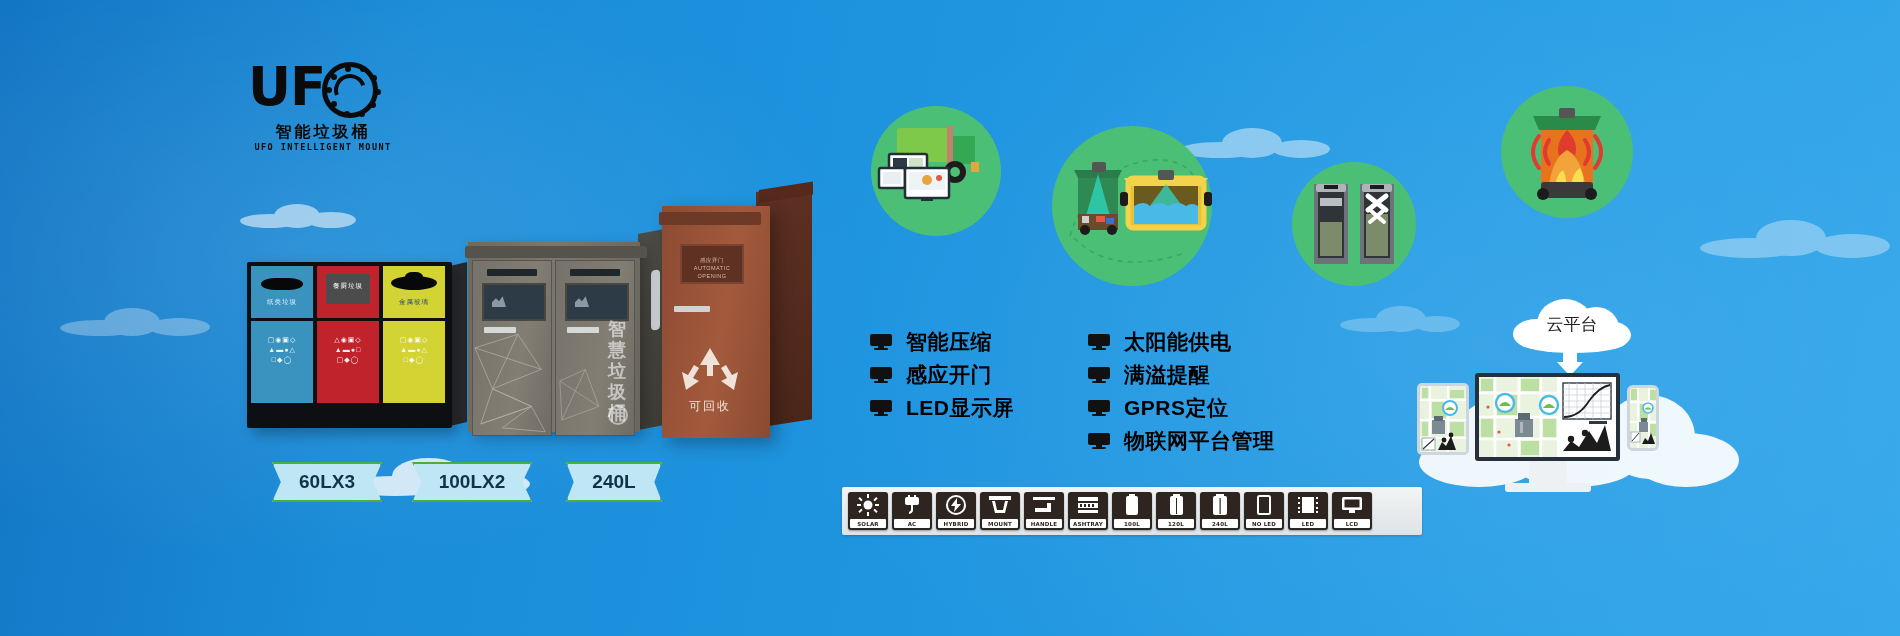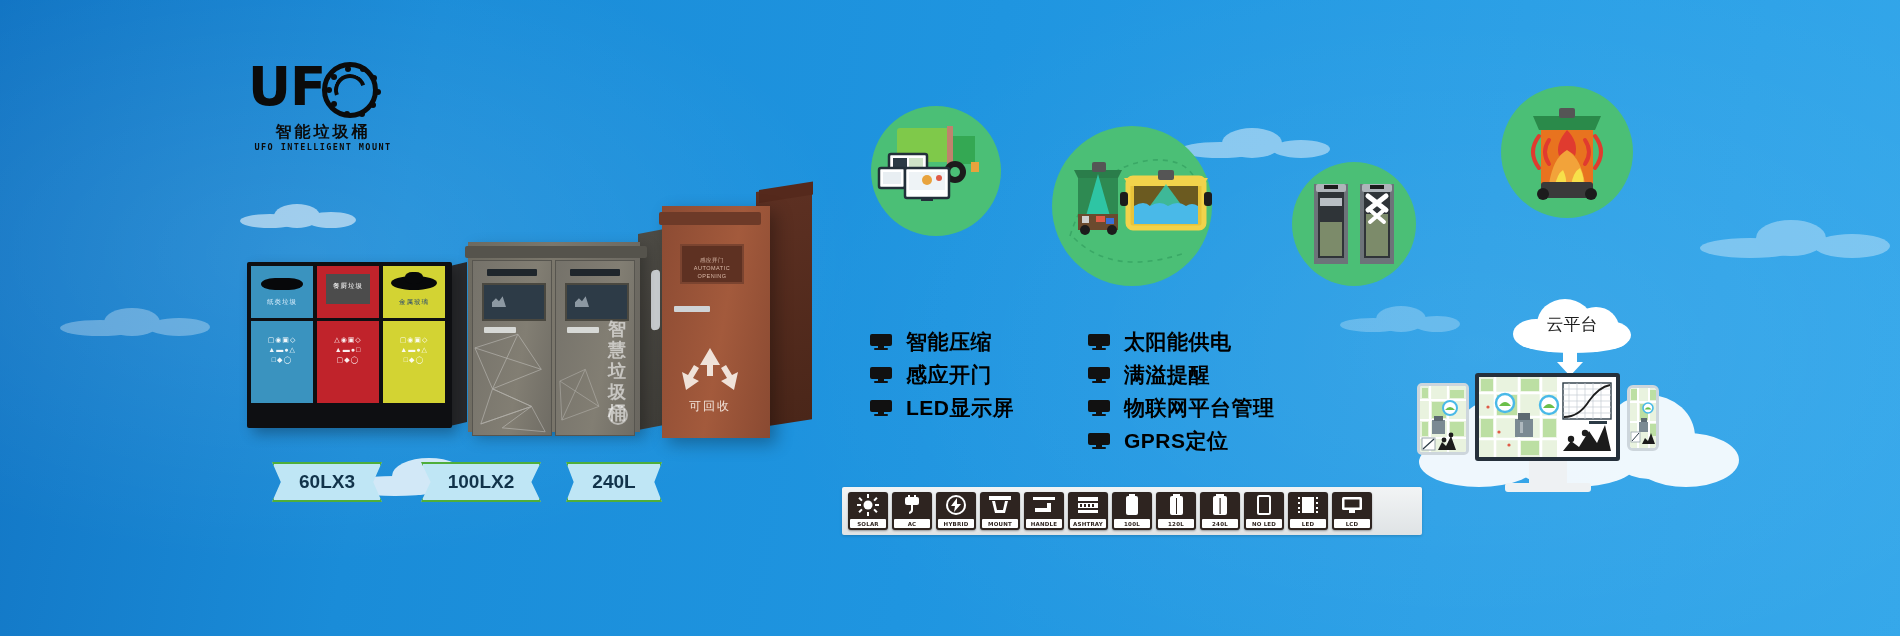--- a/index.html
+++ b/index.html
@@ -262,21 +262,21 @@
         <svg class="polys" viewBox="0 0 80 108" style="opacity:.3;">
           <g stroke="#ffffff" stroke-width="0.8" fill="none">
             <path d="M4 52 L30 40 L44 78 L6 92 Z"></path>
             <path d="M4 52 L44 78 M30 40 L6 92"></path>
           </g>
         </svg>
         <div class="ufo-mini"></div>
       </div>
     </div>
   </div>
-  <div class="ribbon" style="left:421px;top:462px;width:120px;">
+  <div class="ribbon" style="left:412px;top:462px;width:120px;">
     <span>100LX2</span>
   </div>
 
   <div class="binwrap" id="bin1">
     <div class="side"></div>
     <div class="capside"></div>
     <div class="front">
       <div class="cap"></div>
       <div class="win">
         <div class="wintext">
@@ -427,29 +427,29 @@
             <span class="bs"></span>
           </span>
           <span class="ftext">满溢提醒</span>
         </div>
       <div class="frow">
           <span class="micon">
             <span class="sc"></span>
             <span class="st"></span>
             <span class="bs"></span>
           </span>
-          <span class="ftext">物联网平台管理</span>
+          <span class="ftext">GPRS定位</span>
         </div>
       <div class="frow">
           <span class="micon">
             <span class="sc"></span>
             <span class="st"></span>
             <span class="bs"></span>
           </span>
-          <span class="ftext">GPRS定位</span>
+          <span class="ftext">物联网平台管理</span>
         </div>
     </div>
   </div>
 
   <div id="strip">
     <div class="sicon">
       <div class="glyph">
         <svg width="22" height="22" viewBox="0 0 22 22">
             <g fill="#fff">
               <circle cx="11" cy="11" r="4.5"></circle>

